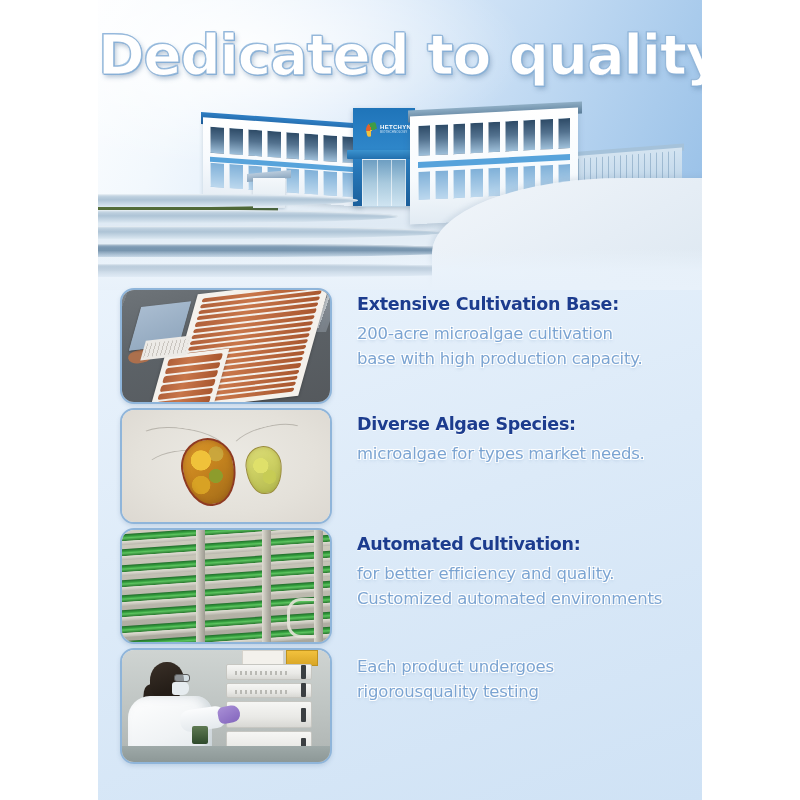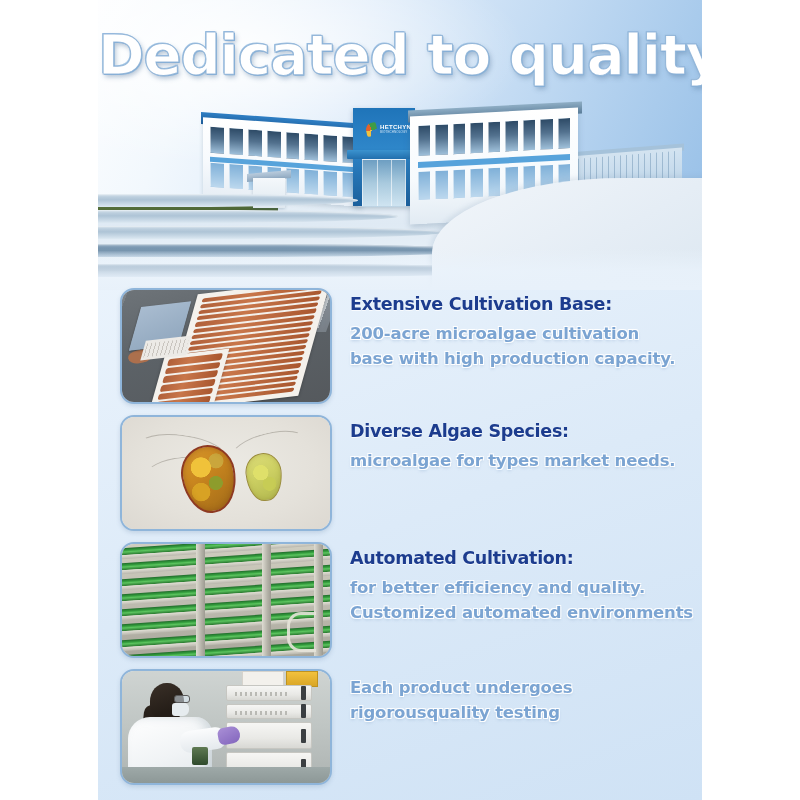--- a/index.html
+++ b/index.html
@@ -315,21 +315,21 @@
     width: 604px;
   }
   .card {
     position: relative;
     display: flex;
     align-items: flex-start;
     height: 120px;
     padding: 0 14px 0 22px;
     box-sizing: border-box;
   }
-  .card + .card { margin-top: 7px; }
+  .card + .card { margin-top: 0; }
 
   .thumb {
     position: relative;
     flex: 0 0 auto;
     width: 208px;
     height: 112px;
     border-radius: 14px;
     border: 2px solid #8fb5da;
     background: #e9eff5;
     overflow: hidden;
@@ -613,39 +613,39 @@
     position: absolute;
     left: 70px; top: 76px;
     width: 16px; height: 18px;
     background: linear-gradient(180deg, #5f7a53, #2f4a2c);
     border-radius: 2px;
   }
 
   
   .card-text {
     flex: 1 1 auto;
-    padding-left: 18px;
+    padding-left: 25px;
     padding-top: 6px;
     min-width: 0;
   }
   .card-heading {
     font-family: "DejaVu Sans", "Liberation Sans", sans-serif;
     font-size: 17.5px;
     font-weight: bold;
     color: #1c3c8e;
     letter-spacing: -0.3px;
     line-height: 1.2;
     margin: 0 0 6px 0;
     text-shadow: 0 1px 0 rgba(255,255,255,.75);
     white-space: nowrap;
   }
   .card-body {
     font-family: "DejaVu Sans", "Liberation Sans", sans-serif;
     font-size: 16.5px;
-    font-weight: bold;
+    font-weight: normal;
     color: #7ba4d2;
     line-height: 1.52;
     letter-spacing: -0.2px;
     margin: 0;
     text-shadow:
        1px 1px 0 #ffffff,
       -1px -1px 0 rgba(255,255,255,.9),
        1px -1px 0 rgba(255,255,255,.9),
       -1px  1px 0 rgba(255,255,255,.9),
        0 2px 3px rgba(120,155,195,.35);

